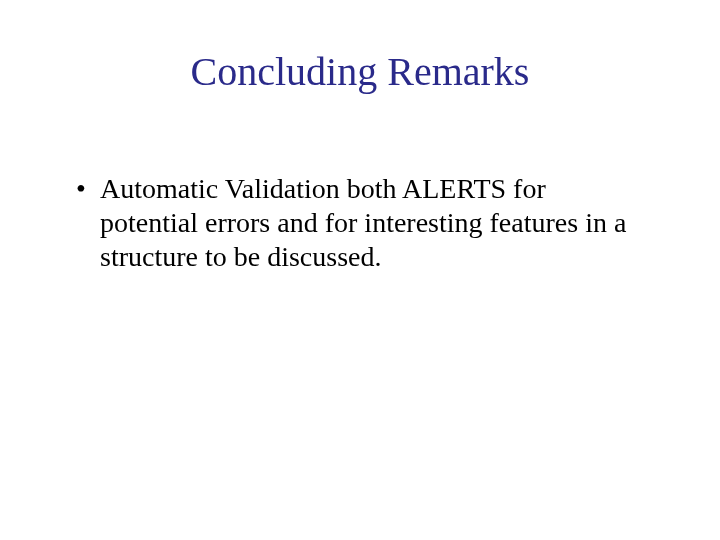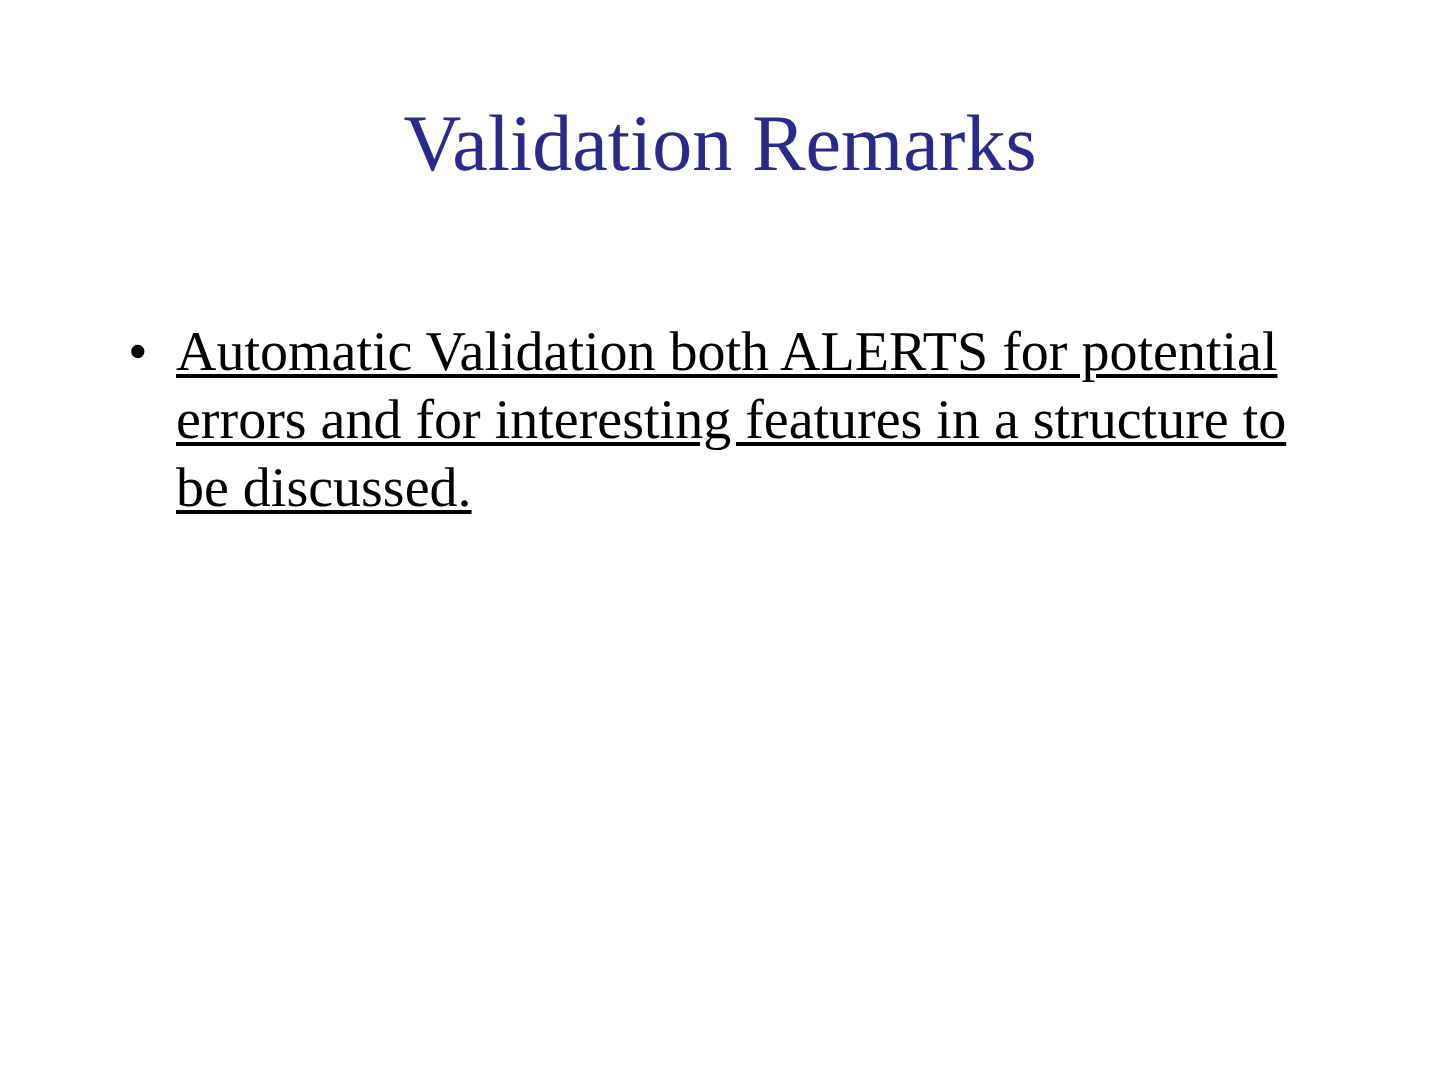--- a/index.html
+++ b/index.html
@@ -27,24 +27,23 @@
     color: #2a2a8a;
     font-weight: normal;
   }
   .body {
     position: absolute;
     top: 160px;
     left: 60px;
     width: 600px;
   }
   ul.bullets {
-    margin: 0;
+    margin: 12px;
     padding: 0;
     list-style: none;
-    text-decoration: underline;
   }
   ul.bullets > li {
     position: relative;
     padding-left: 28px;
     font-size: 28px;
     line-height: 1.22;
     color: #000000;
     margin: 0 0 6px 0;
   }
   ul.bullets > li::before {
@@ -54,19 +53,19 @@
     top: 0;
     font-size: 28px;
     line-height: 1.22;
     color: #000000;
   }
 </style>
 </head>
 <body>
 
 <div class="slide">
-  <div class="title">Validation Remarks</div>
+  <div class="title">Concluding Remarks</div>
   <div class="body">
     <ul class="bullets">
       <li>Automatic Validation both ALERTS for potential errors and for interesting features in a structure to be discussed.</li>
     </ul>
   </div>
 </div>
 
 </body></html>

